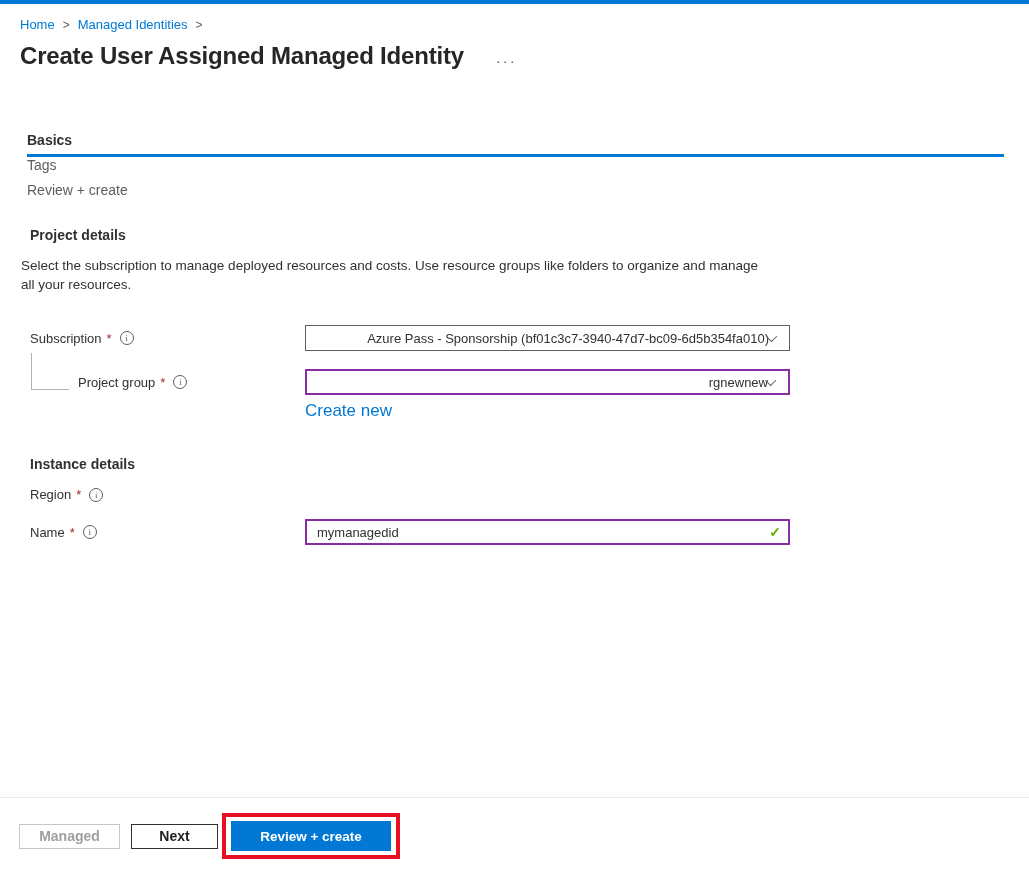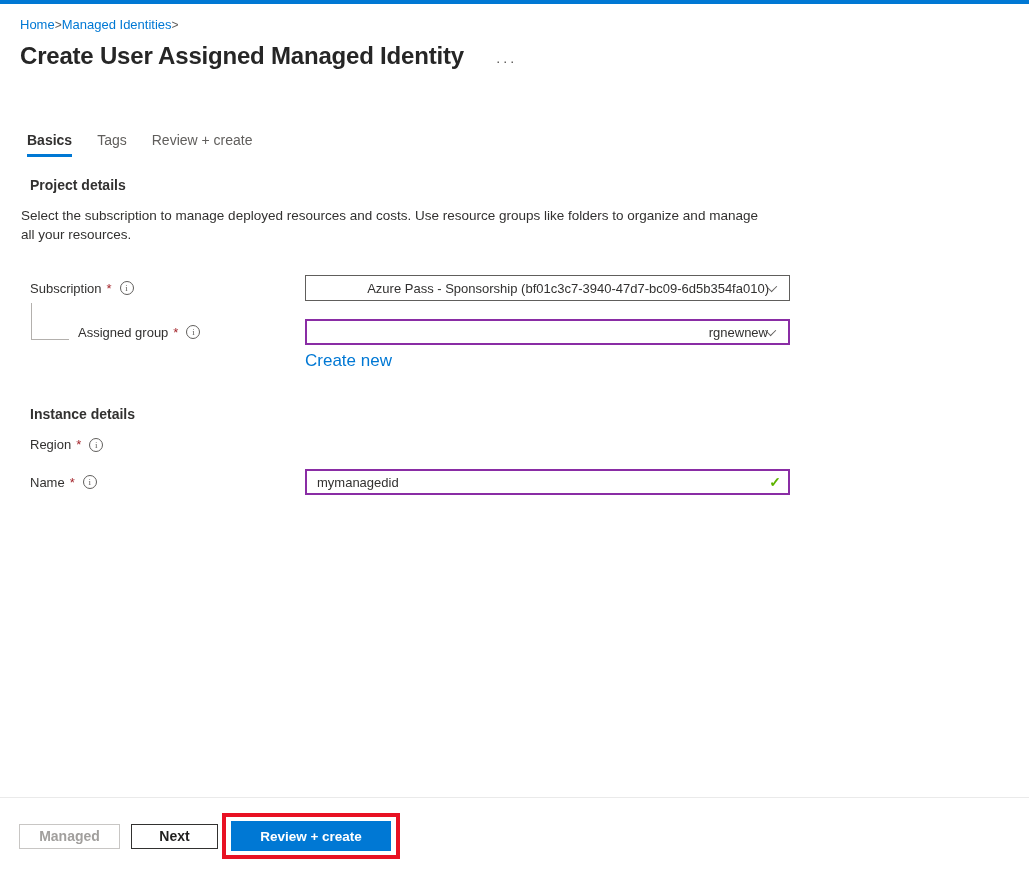--- a/index.html
+++ b/index.html
@@ -3,29 +3,29 @@
 <meta charset="utf-8">
 <style>
   * { margin:0; padding:0; box-sizing:border-box; }
   html,body { background:#ffffff; }
   body {
     width:1029px; height:870px; position:relative; overflow:hidden;
     font-family:"Liberation Sans", sans-serif; color:#323130;
   }
   .topbar { height:4px; width:100%; background:#0078d4; }
 
-  .breadcrumb { margin:13px 0 0 20px; font-size:13px; display:flex; align-items:center; }
+  .breadcrumb { margin:13px 0 0 20px; font-size:13px; display:flex; align-items:center; gap:8px; }
   .breadcrumb a { color:#0078d4; text-decoration:none; cursor:pointer; }
   .crumb-sep { color:#605e5c; font-size:12px; }
 
   .title-row { margin:10px 0 0 20px; display:flex; align-items:center; }
   .page-title { font-size:24px; font-weight:700; color:#262626; letter-spacing:-0.2px; }
   .more-options { margin-left:32px; color:#605e5c; font-size:15px; letter-spacing:2px; cursor:pointer; line-height:1; padding-top:8px; }
 
-  .tabs { margin:62px 0 0 27px; display:flex; }
+  .tabs { margin:62px 0 0 27px; display:flex;flex-direction:column; }
   .tab { font-size:14px; color:#605e5c; margin-right:25px; padding-bottom:6px; cursor:pointer; border-bottom:3px solid transparent; }
   .tab.active { color:#323130; font-weight:700; border-bottom:3px solid #0078d4; }
 
   .section-heading { margin:20px 0 0 30px; font-size:14px; font-weight:700; color:#323130; }
   .section-desc { margin:13px 0 0 21px; font-size:13.5px; line-height:19px; color:#323130; max-width:748px; }
 
   .form-row { display:flex; align-items:center; margin-left:30px; position:relative; }
   .form-label { width:275px; font-size:13px; color:#323130; display:flex; align-items:center; }
   .req { color:#a4262c; margin-left:5px; font-size:13px; }
   .info-icon {
@@ -123,21 +123,21 @@
     <div class="select">
       <span>Azure Pass - Sponsorship (bf01c3c7-3940-47d7-bc09-6d5b354fa010)</span>
       <span class="chevron"></span>
     </div>
   </div>
 </div>
 
 <div class="form-row row-resource-group">
   <div class="elbow"></div>
   <div class="form-label indent-label">
-    <span>Assigned group</span>
+    <span>Project group</span>
     <span class="req">*</span>
     <span class="info-icon">i</span>
   </div>
   <div class="field-col">
     <div class="select purple">
       <span>rgnewnew</span>
       <span class="chevron"></span>
     </div>
   </div>
 </div>

